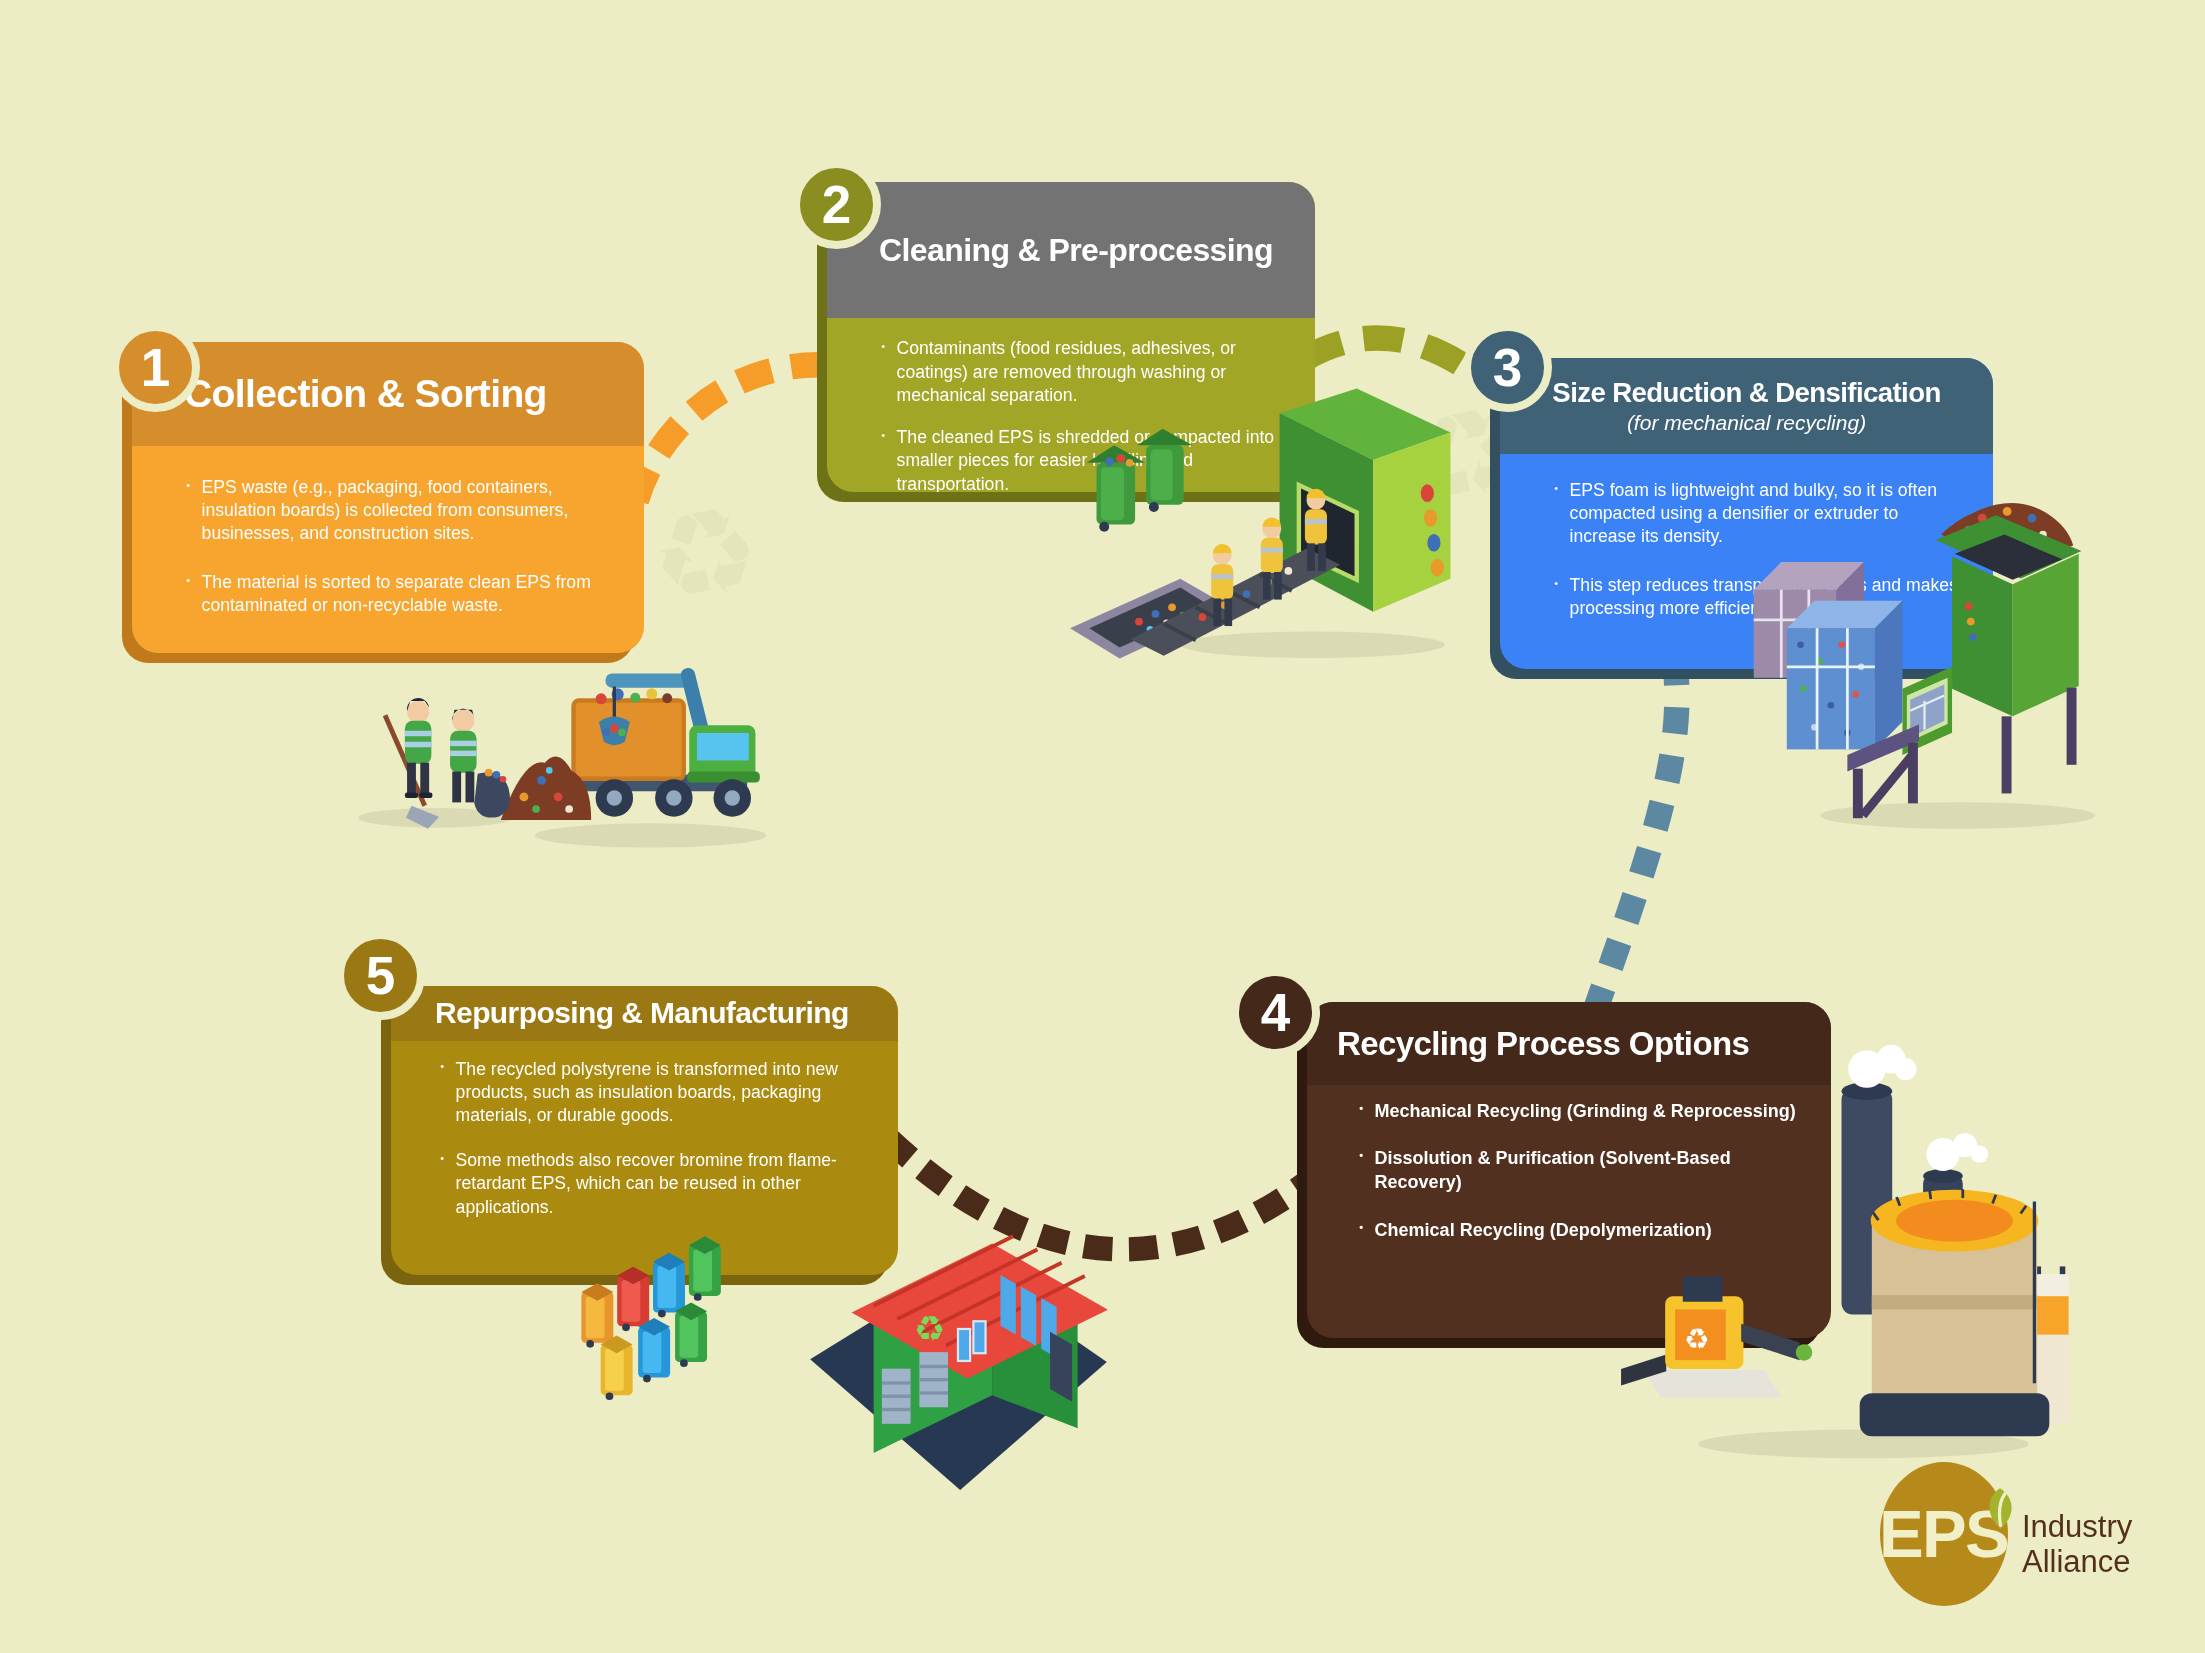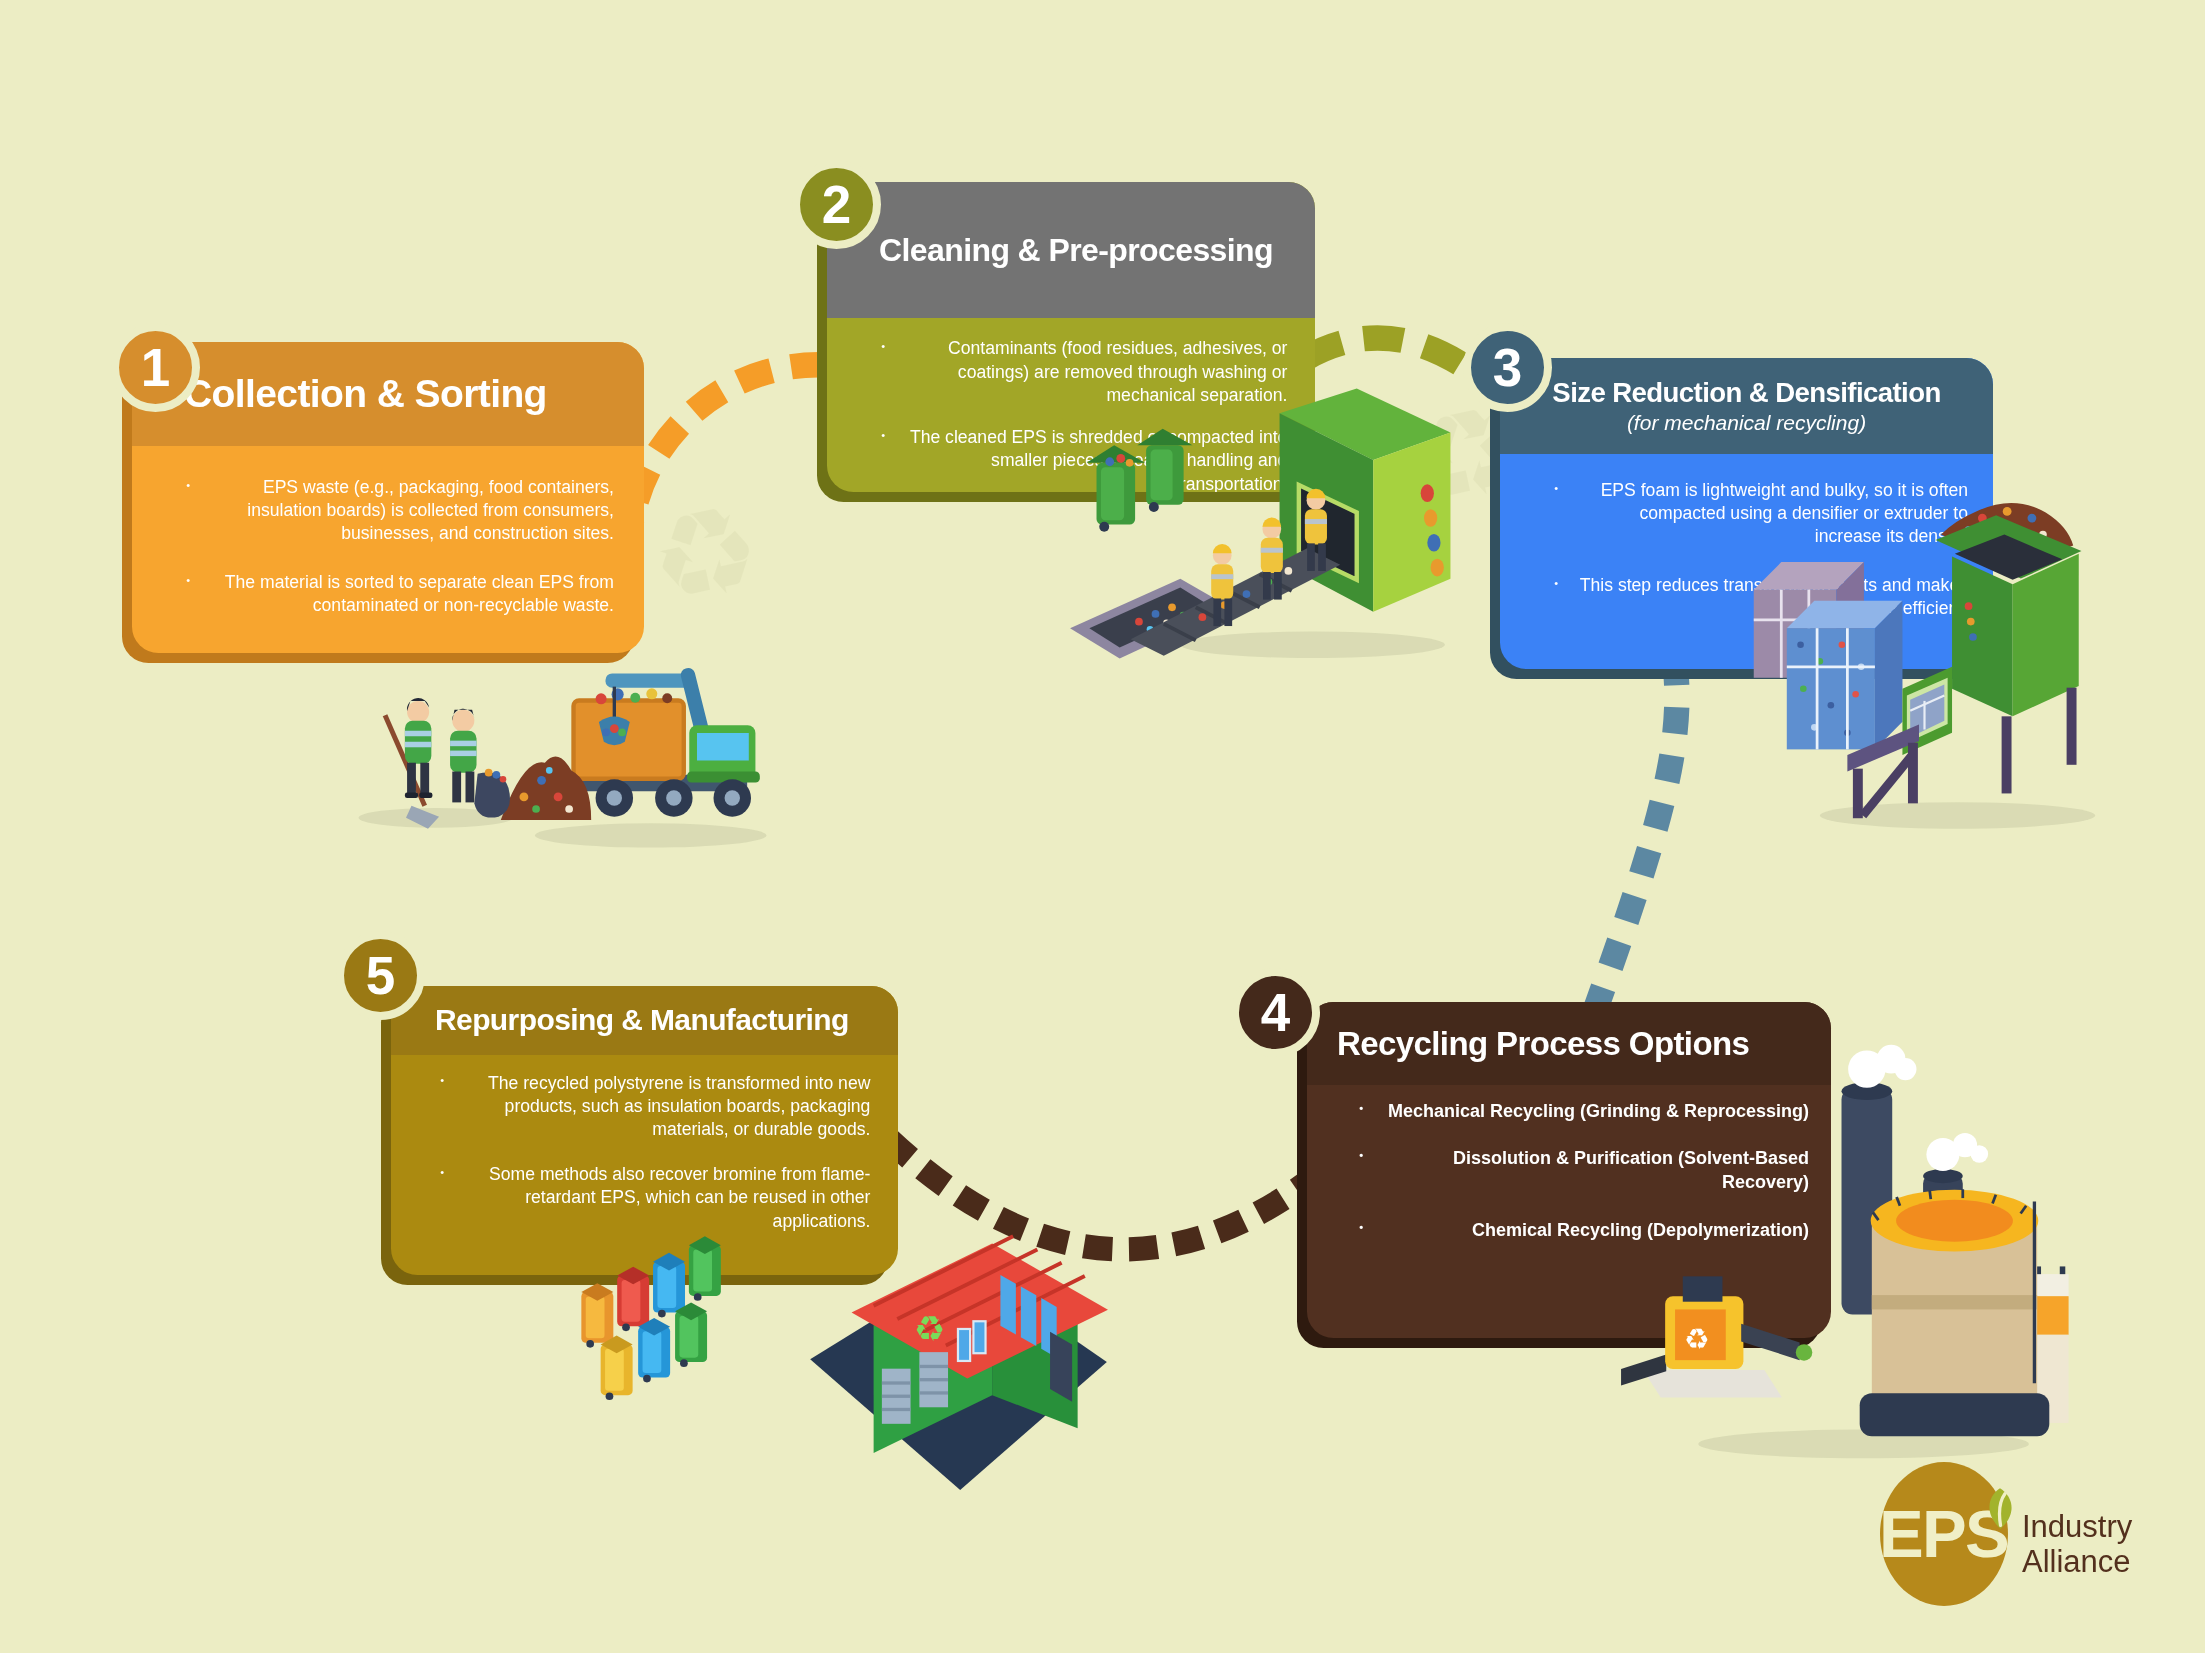--- a/index.html
+++ b/index.html
@@ -9,21 +9,21 @@
   .wm{position:absolute;z-index:0;color:#8a8d55;opacity:0.07;font-size:121px;transform:rotate(-12deg);}
 
   
   #wires{position:absolute;left:0;top:0;z-index:1;}
 
   
   .card{position:absolute;border-radius:26.5px;z-index:2;overflow:hidden;}
   .card .hd{display:flex;flex-direction:column;justify-content:center;}
   .card .hd h2{margin:0;color:#fff;font-weight:700;letter-spacing:-0.6px;line-height:1.08;}
   .card .hd .sub{color:#fff;font-style:italic;font-weight:400;text-align:center;line-height:1.1;}
-  .card .bd{color:#fff;text-align:right;}
+  .card .bd{color:#fff;}
   .card ul{list-style:none;margin:0;padding:0;}
   .card li{position:relative;padding-left:17.6px;color:#fff;}
   .card li::before{content:"\2022";position:absolute;left:2.2px;top:0.18em;font-size:0.62em;}
 
   .c1{left:132px;top:342px;width:512px;height:311px;background:#F7A52F;box-shadow:-10px 10px 0 #C07A1C;}
   .c1 .hd{height:104px;background:#D68E2D;padding-left:52px;}
   .c1 .hd h2{font-size:39px;}
   .c1 .bd{padding:30px 30px 0 52px;font-size:17.6px;line-height:1.32;}
   .c1 li{margin-bottom:25px;}
 
@@ -41,21 +41,21 @@
   .c3 li{margin-bottom:25px;}
 
   .c4{left:1307px;top:1002px;width:524px;height:336px;background:#513020;box-shadow:-10px 10px 0 #2E1A0F;}
   .c4 .hd{height:83px;background:#44291B;padding-left:30px;}
   .c4 .hd h2{font-size:33px;}
   .c4 .bd{padding:13.8px 22px 0 50px;font-size:17.6px;line-height:1.35;}
   .c4 .intro{margin:0 0 22px 17.6px;}
   .c4 li{font-weight:700;font-size:18px;margin-bottom:23px;}
 
   .c5{left:391px;top:986px;width:507px;height:289px;background:#AB8A10;box-shadow:-10px 10px 0 #7A640D;}
-  .c5 .hd{height:69px;background:#9A7914;padding-left:44px;}
+  .c5 .hd{height:55px;background:#9A7914;padding-left:44px;}
   .c5 .hd h2{font-size:30px;}
   .c5 .bd{padding:16.5px 27.6px 0 47px;font-size:17.6px;line-height:1.32;}
   .c5 li{margin-bottom:22px;}
 
   
   .badge{position:absolute;width:73px;height:73px;border-radius:50%;border:8.8px solid #ECEDC4;
          display:flex;align-items:center;justify-content:center;color:#fff;
          font-size:53px;font-weight:700;z-index:5;line-height:1;}
   .b1{left:111px;top:323px;background:#D68E2D;}
   .b2{left:792px;top:160px;background:#8A8E20;}

